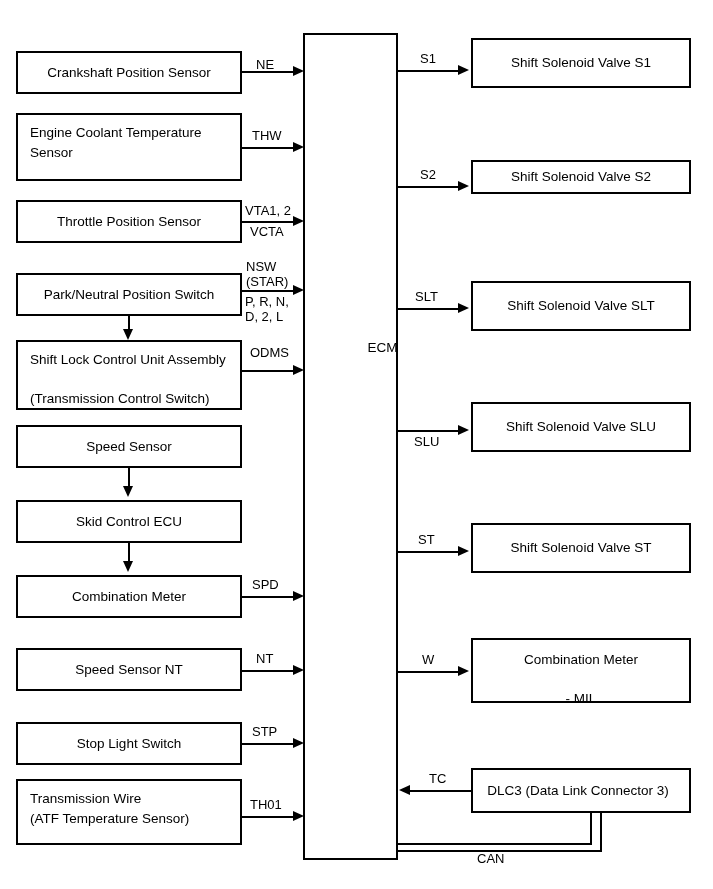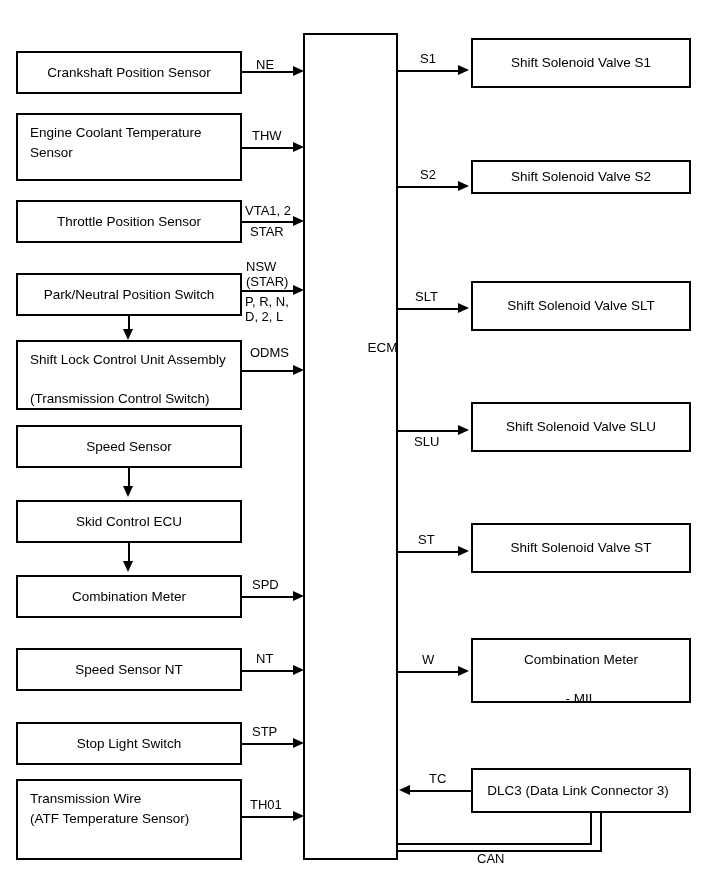--- a/index.html
+++ b/index.html
@@ -119,21 +119,21 @@
   <div class="hline" style="left:242px; top:147px; width:54px;"></div>
   <div class="arrow-r" style="left:293px; top:141.5px;"></div>
   <div class="sig" style="left:252px; top:128px;">THW</div>
 
   <div class="node center" style="left:16px; top:200px; width:226px; height:43px;">
     <span class="nlabel">Throttle Position Sensor</span>
   </div>
   <div class="hline" style="left:242px; top:221px; width:54px;"></div>
   <div class="arrow-r" style="left:293px; top:215.5px;"></div>
   <div class="sig" style="left:245px; top:203px;">VTA1, 2</div>
-  <div class="sig" style="left:250px; top:224px;">STAR</div>
+  <div class="sig" style="left:250px; top:224px;">VCTA</div>
 
   <div class="node center" style="left:16px; top:273px; width:226px; height:43px;">
     <span class="nlabel">Park/Neutral Position Switch</span>
   </div>
   <div class="hline" style="left:242px; top:290px; width:54px;"></div>
   <div class="arrow-r" style="left:293px; top:284.5px;"></div>
   <div class="sig" style="left:246px; top:259px;">NSW
 (STAR)</div>
   <div class="sig" style="left:245px; top:294px;">P, R, N,
 D, 2, L</div>
@@ -176,21 +176,21 @@
   <div class="arrow-r" style="left:293px; top:664.5px;"></div>
   <div class="sig" style="left:256px; top:651px;">NT</div>
 
   <div class="node center" style="left:16px; top:722px; width:226px; height:43px;">
     <span class="nlabel">Stop Light Switch</span>
   </div>
   <div class="hline" style="left:242px; top:743px; width:54px;"></div>
   <div class="arrow-r" style="left:293px; top:737.5px;"></div>
   <div class="sig" style="left:252px; top:724px;">STP</div>
 
-  <div class="node topleft" style="left:16px; top:779px; width:226px; height:81px;text-decoration:underline;">
+  <div class="node topleft" style="left:16px; top:779px; width:226px; height:66px;text-decoration:underline;">
     <span class="nlabel">Transmission Wire
 (ATF Temperature Sensor)</span>
   </div>
   <div class="hline" style="left:242px; top:816px; width:54px;"></div>
   <div class="arrow-r" style="left:293px; top:810.5px;"></div>
   <div class="sig" style="left:250px; top:797px;">TH01</div>
 
   <div class="node center" style="left:471px; top:38px; width:220px; height:50px;">
     <span class="nlabel">Shift Solenoid Valve S1</span>
   </div>

